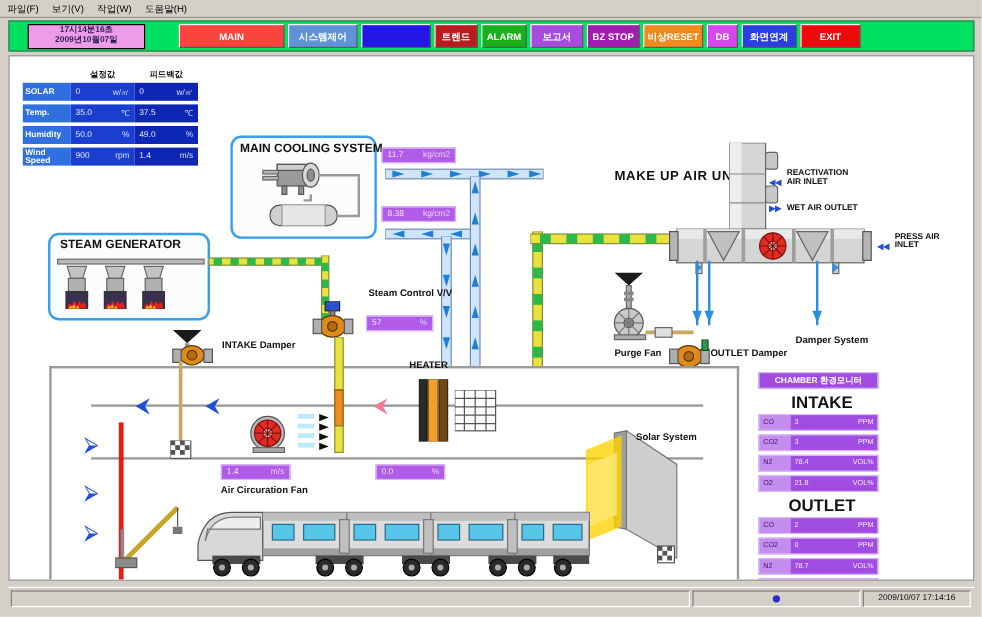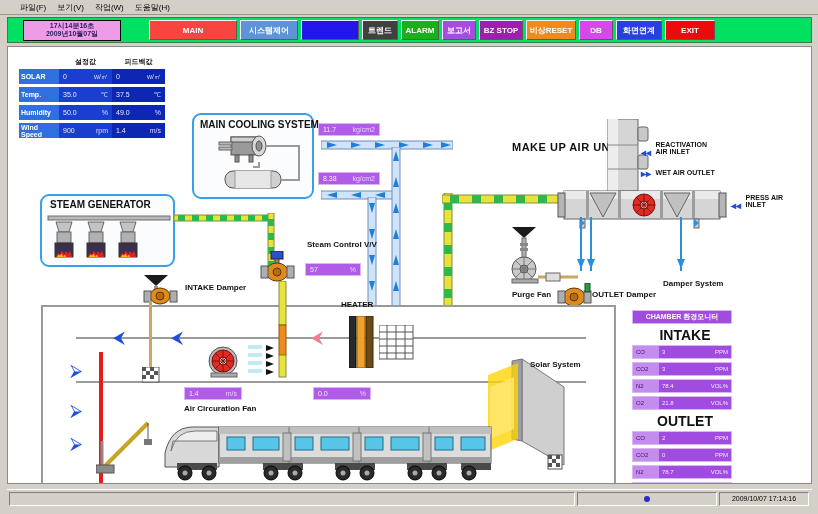--- a/index.html
+++ b/index.html
@@ -10,37 +10,37 @@
     font-family:"Liberation Sans", sans-serif;
     font-size:9px;
     overflow:hidden;
     position:relative;
   }
 
   
   #menubar{
     position:absolute; left:0; top:0; width:818px; height:15px;
     background:#d4d0c8;
-    display:flex; align-items:center; padding-left:20px;
+    display:flex; align-items:center; padding-left:6px;
     border-bottom:1px solid #9a968c;
   }
   .menu-item{ font-size:8px; color:#000; margin-right:11px; white-space:nowrap; cursor:default; }
 
   
   #toolbar{
     position:absolute; left:7px; top:17px; width:805px; height:26px;
     background:#00e061;
     border:1px solid #3c7a50;
     display:flex; align-items:center; padding:2px 3px;
   }
   .tbtn{
     height:20px; border:1px solid #ffffff; border-right-color:#5a5a5a; border-bottom-color:#5a5a5a;
     display:flex; align-items:center; justify-content:center;
     font-size:8px; font-weight:bold; color:#fff; white-space:nowrap;
-    margin-right:3px; padding:0 16px; cursor:pointer;
+    margin-right:3px; padding:0 4px; cursor:pointer;
   }
   #clockbox{
     height:21px; min-width:98px; background:#ee9ce8; border:1px solid #000;
     display:flex; flex-direction:column; align-items:center; justify-content:center;
     font-size:7px; font-weight:bold; color:#2a1d5c; line-height:8px;
     margin-left:12px; margin-right:28px; padding:0 4px; white-space:nowrap;
   }
 
   
   #canvas{
@@ -150,23 +150,23 @@
 </div>
 
 <div id="toolbar">
   <div id="clockbox">
     <div>17시14분16초</div>
     <div>2009년10월07일</div>
   </div>
   <div class="tbtn" style="background: rgb(249, 68, 63); color: rgb(255, 255, 255); width: 88px;">MAIN</div>
   <div class="tbtn" style="background: rgb(95, 147, 216); color: rgb(255, 255, 255); width: 58px;">시스템제어</div>
   <div class="tbtn" style="background: rgb(34, 22, 232); color: rgb(255, 255, 255); width: 58px;"></div>
-  <div class="tbtn" style="background: #404040; color: rgb(255, 255, 255); width: 36px;">트렌드</div>
+  <div class="tbtn" style="background: #b91c1c; color: rgb(255, 255, 255); width: 36px;">트렌드</div>
   <div class="tbtn" style="background: rgb(26, 176, 25); color: rgb(255, 255, 255); width: 38px;">ALARM</div>
-  <div class="tbtn" style="background: rgb(168, 76, 224); color: rgb(255, 255, 255); width: 26px;">보고서</div>
+  <div class="tbtn" style="background: rgb(168, 76, 224); color: rgb(255, 255, 255); width: 44px;">보고서</div>
   <div class="tbtn" style="background: #a21caf; color: rgb(255, 255, 255); width: 44px;">BZ STOP</div>
   <div class="tbtn" style="background: rgb(240, 138, 28); color: rgb(255, 255, 255); width: 50px;">비상RESET</div>
   <div class="tbtn" style="background: #d946ef; color: rgb(255, 255, 255); width: 26px;">DB</div>
   <div class="tbtn" style="background: rgb(42, 63, 224); color: rgb(255, 255, 255); width: 46px;">화면연계</div>
   <div class="tbtn" style="background: rgb(238, 10, 10); color: rgb(255, 255, 255); width: 50px;">EXIT</div>
 </div>
 
 <div id="canvas">
 
   <div id="sensor-table">

